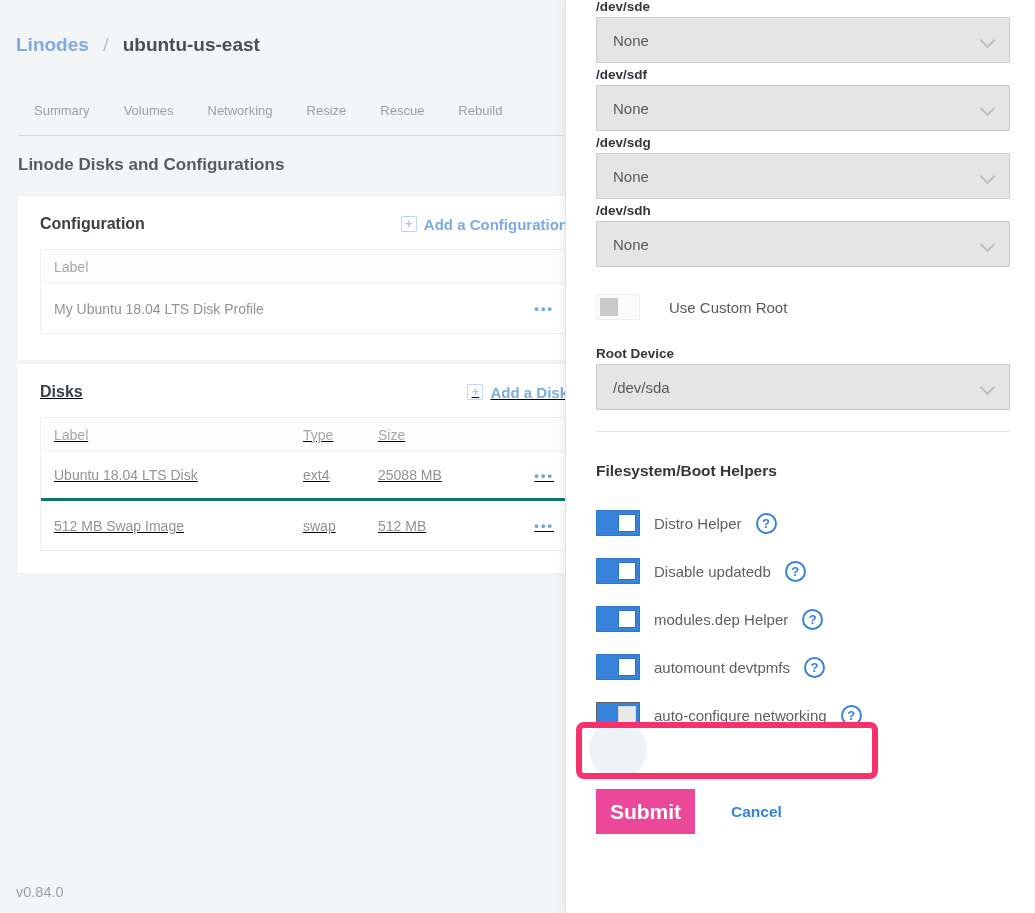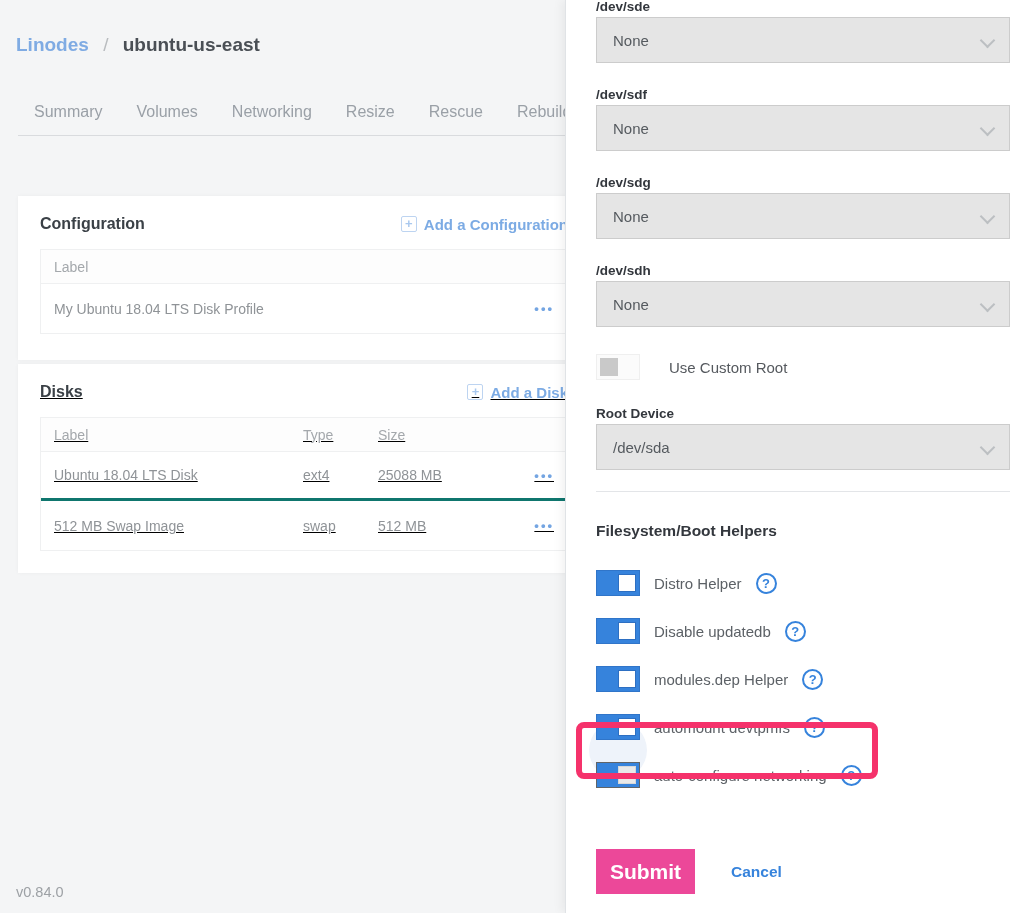--- a/index.html
+++ b/index.html
@@ -9,21 +9,21 @@
 
   
   .main { position:absolute; left:0; top:0; width:608px; height:662px; }
 
   .breadcrumb { position:absolute; top:34px; left:16px; font-size:19px; font-weight:bold; }
   .breadcrumb .crumb-link { color:#7fabe3; cursor:pointer; }
   .breadcrumb .crumb-sep { color:#b9bcbf; font-weight:normal; margin:0 9px; }
   .breadcrumb .crumb-current { color:#4a4f55; }
 
   .tabs { position:absolute; top:103px; left:34px; display:flex; gap:34px; }
-  .tab { font-size:16px; color:#9aa0a7; cursor:pointer; padding-bottom:24px; }
+  .tab { font-size:13px; color:#9aa0a7; cursor:pointer; padding-bottom:24px; }
   .tab-divider { position:absolute; top:135px; left:18px; width:572px; height:1px; background:#d9dbde; }
 
   .page-title { position:absolute; top:155px; left:18px; font-size:17px; font-weight:bold; color:#565c62; }
 
   .card { position:absolute; left:18px; width:572px; background:#fff; box-shadow:0 0 4px rgba(0,0,0,0.04); }
   .card-config { top:196px; height:164px; padding:16px 22px; }
   .card-disks { top:364px; height:209px; padding:16px 22px;text-decoration:underline; }
   .card-migration { top:625px; height:115px; padding:18px 22px; }
 
   .card-head { display:flex; justify-content:space-between; align-items:center; height:24px; }
@@ -50,21 +50,21 @@
   .mig-link { color:#5f9ade; cursor:pointer; }
 
   .version { position:absolute; top:884px; left:16px; font-size:14.5px; color:#9da1a5; }
 
   
   .drawer { position:absolute; left:565px; top:0; width:470px; height:913px; background:#fff;
     border-left:1px solid #e0e3e6; box-shadow:-3px 0 10px rgba(0,0,0,0.06); z-index:5; }
   .drawer-inner { position:relative; padding:0 25px 0 30px; height:100%; }
 
   .field-label { font-size:13.5px; font-weight:bold; color:#33373d; line-height:14px; margin-bottom:3px; }
-  .field-group { margin-bottom:25px; }
+  .field-group { margin-bottom:5px; }
   .select-box { position:relative; height:46px; border:1px solid #cccccc; background:#e5e5e5;
     display:flex; align-items:center; padding-left:16px; font-size:15px; color:#555a5f; cursor:pointer; }
   .chevron { position:absolute; right:16px; top:17px; width:11px; height:11px; }
   .chevron::before { content:""; position:absolute; left:0; top:0; width:9px; height:9px;
     border-right:2px solid #bcbfc2; border-bottom:2px solid #bcbfc2; transform:rotate(45deg); }
 
   .toggle { position:relative; width:44px; height:26px; flex:0 0 44px; cursor:pointer; }
   .toggle .knob { position:absolute; top:3px; width:18px; height:18px; }
   .toggle-on { background:#3683dc; border:1px solid #3075c9; }
   .toggle-on .knob { right:3px; background:#fff; border:1px solid #2d6fc2; }
@@ -114,20 +114,21 @@
     <div class="tabs">
       <span class="tab">Summary</span>
       <span class="tab">Volumes</span>
       <span class="tab">Networking</span>
       <span class="tab">Resize</span>
       <span class="tab">Rescue</span>
       <span class="tab">Rebuild</span>
     </div>
     <div class="tab-divider"></div>
 
+    <div class="page-title">Linode Disks and Configurations</div>
 
     <div class="card card-config">
       <div class="card-head">
         <span class="card-title">Configuration</span>
         <span class="add-link">
           <span class="plus-box">+</span>
           <span class="add-label">Add a Configuration</span>
         </span>
       </div>
       <div class="table">

